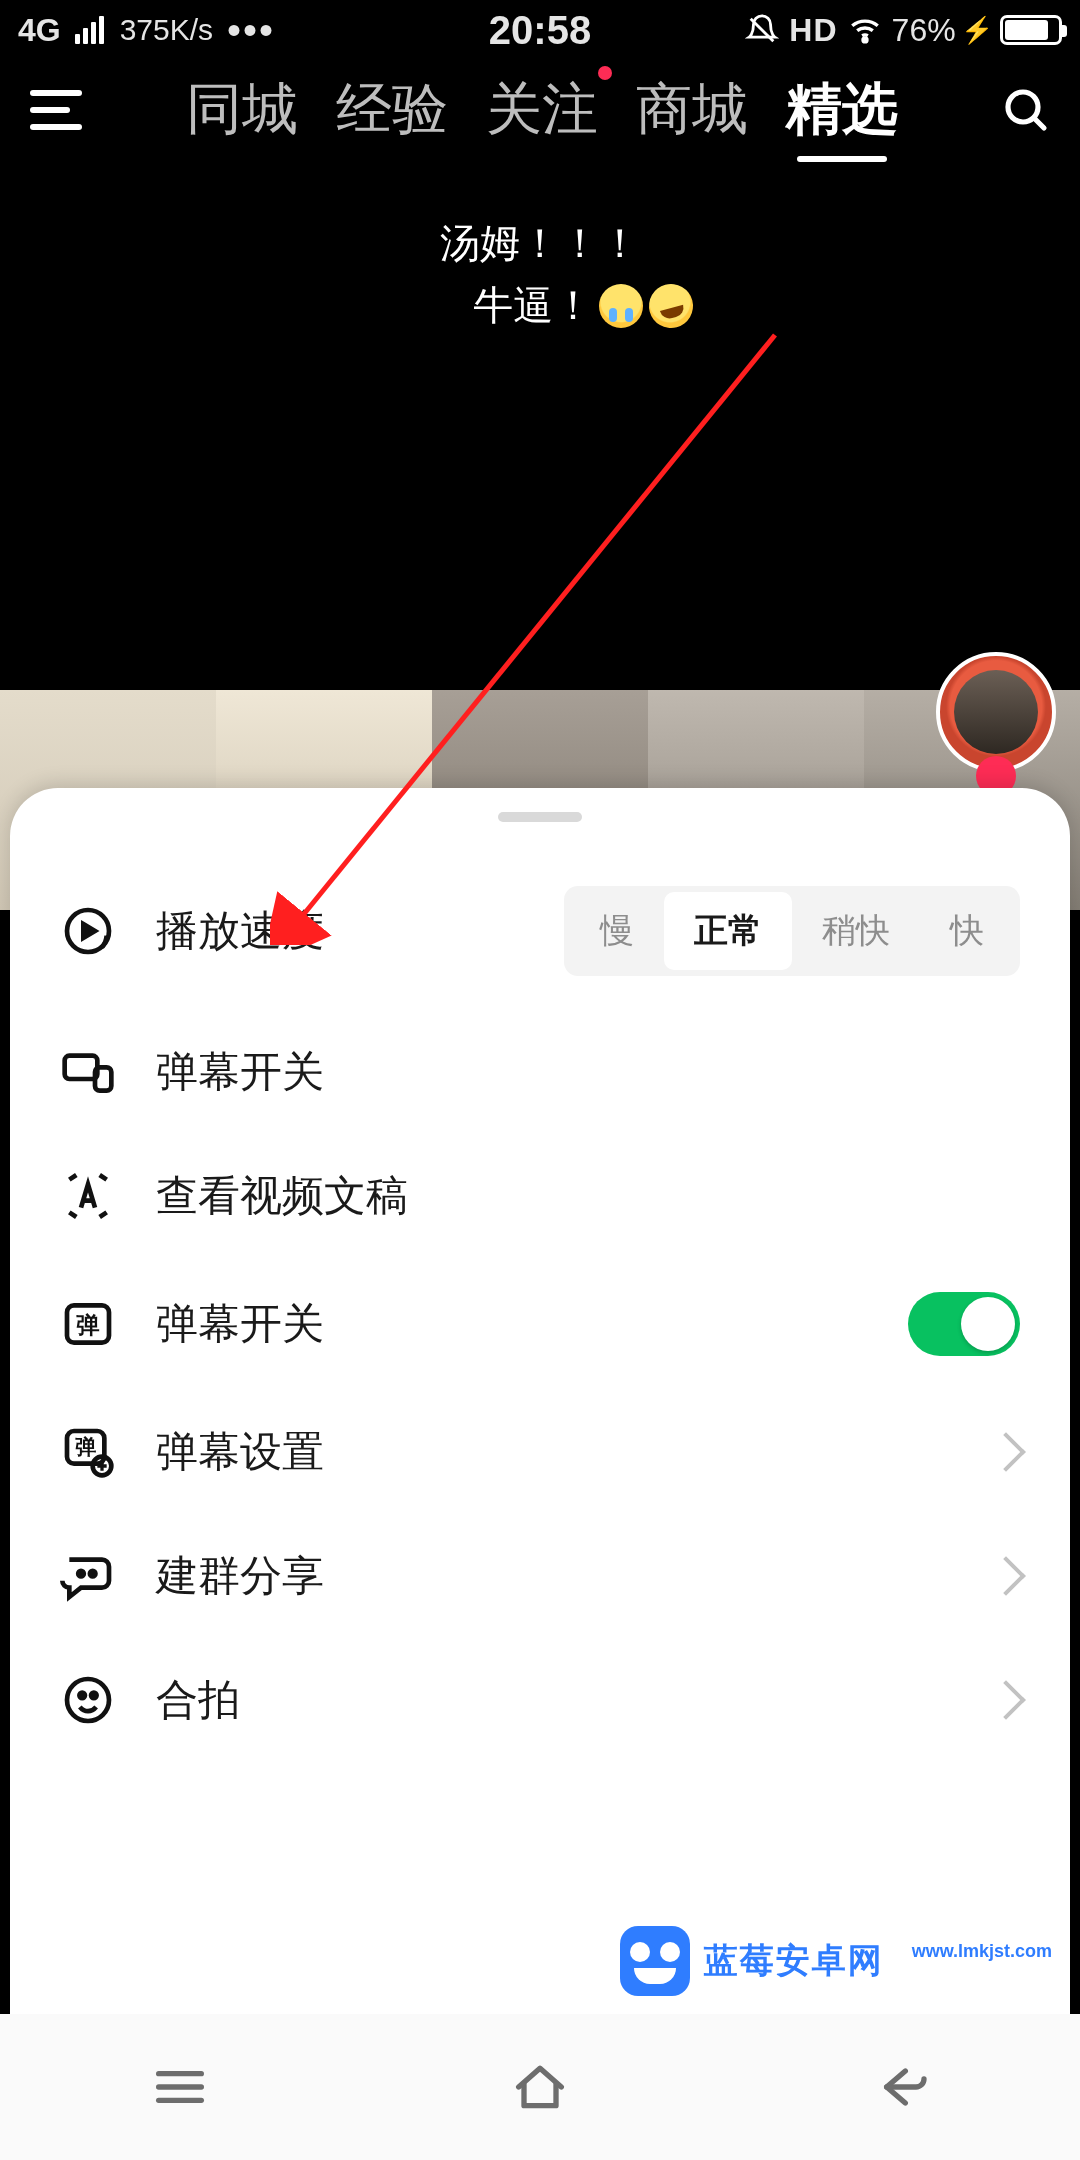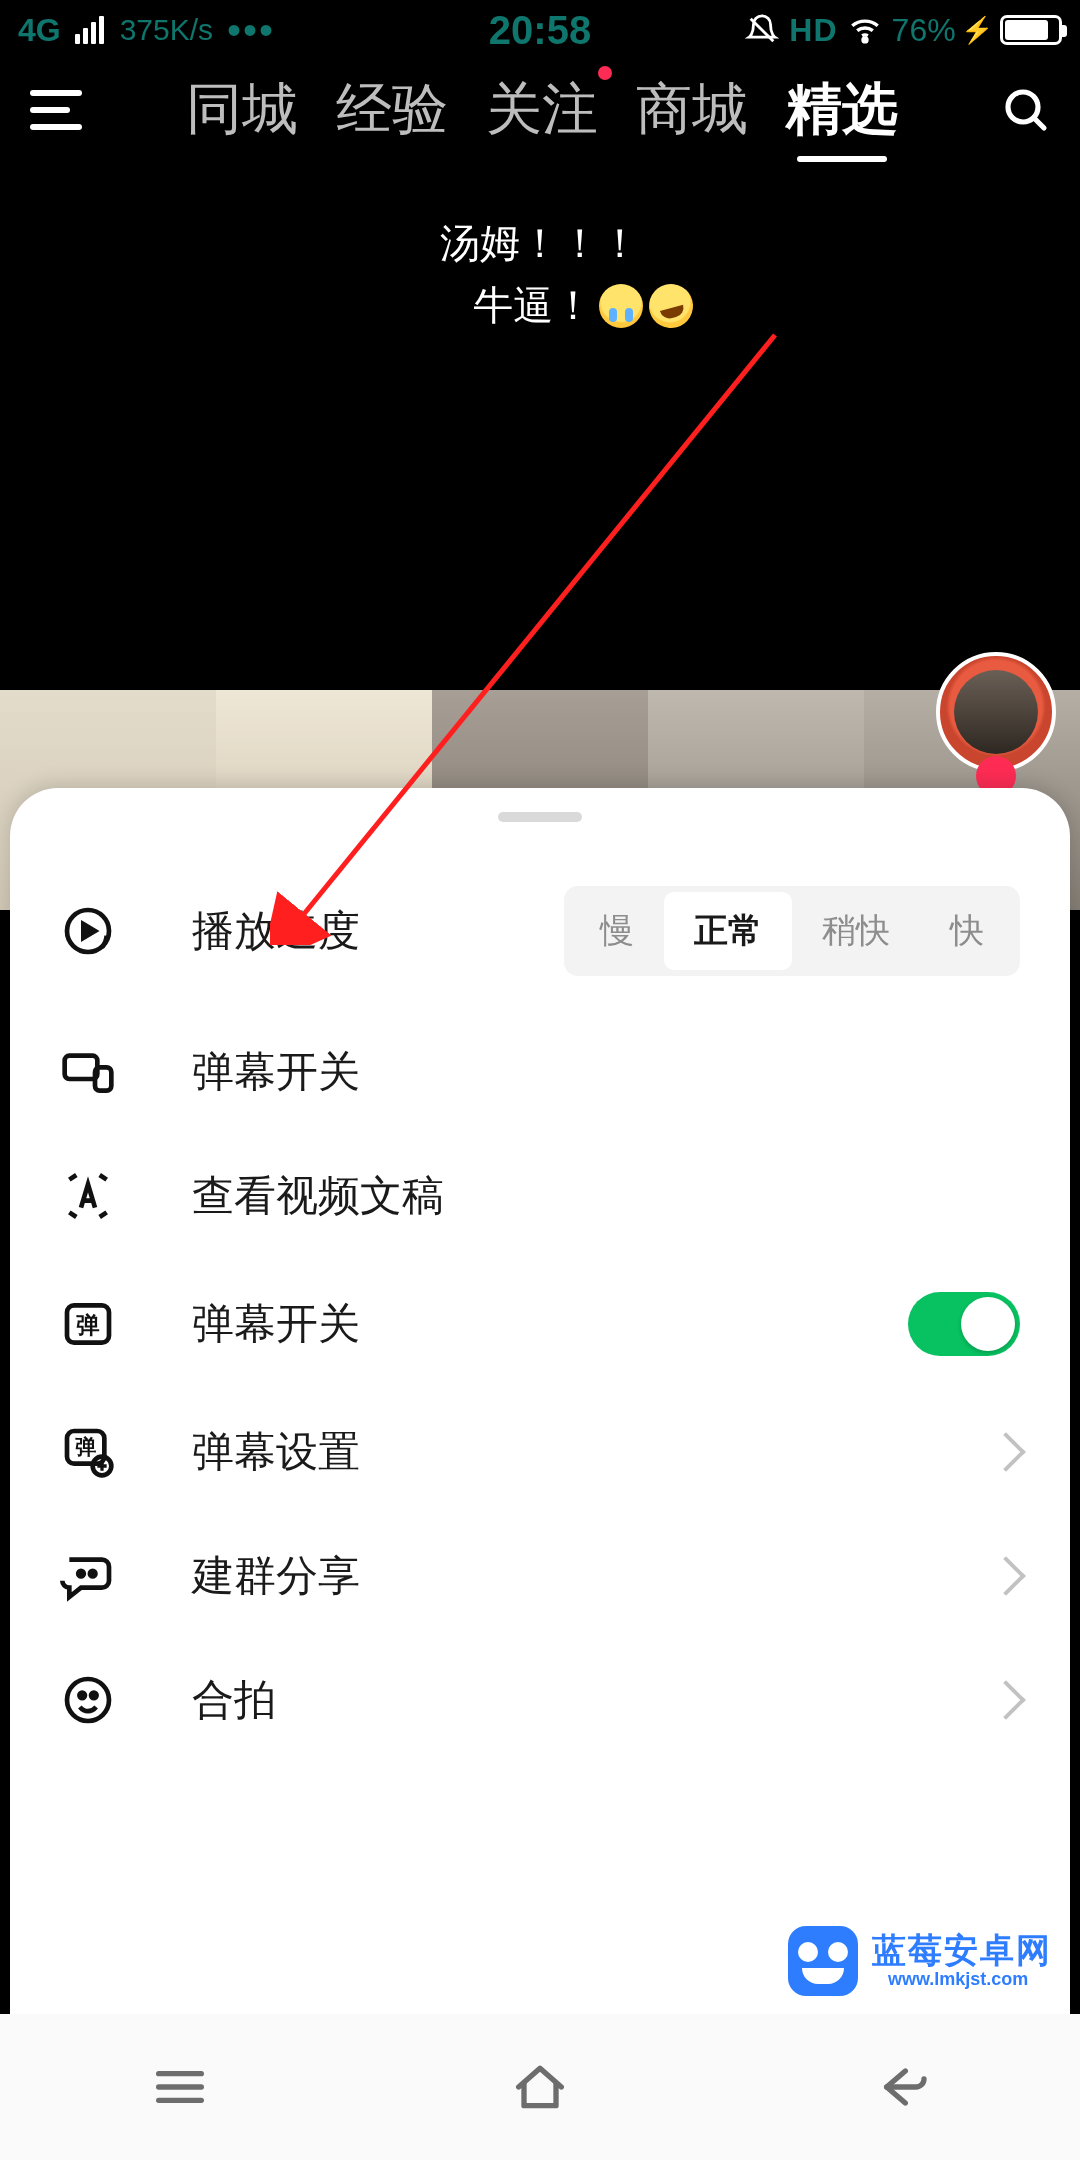--- a/index.html
+++ b/index.html
@@ -1,20 +1,20 @@
 <!DOCTYPE html>
 <html><head>
 <meta charset="utf-8">
 <style>
   * { margin: 0; padding: 0; box-sizing: border-box; -webkit-tap-highlight-color: transparent; }
   html, body { width: 1080px; height: 2160px; font-family: -apple-system, "PingFang SC", "Microsoft YaHei", sans-serif; background: #000; overflow: hidden; position: relative; }
   .screen { width: 1080px; height: 2160px; position: relative; background: #000; }
 
   
-  .status-bar { height: 60px; display: flex; align-items: center; justify-content: space-between; padding: 16px 18px; color: #0f766e; font-size: 32px; }
+  .status-bar { height: 60px; display: flex; align-items: center; justify-content: space-between; padding: 16px 18px; color: #e5e5e5; font-size: 32px; }
   .status-left, .status-right { display: flex; align-items: center; gap: 10px; }
   .status-center { position: absolute; left: 50%; transform: translateX(-50%); font-weight: 600; font-size: 40px; }
   .sig-4g { font-weight: 700; }
   .sig-bars { display: inline-flex; align-items: flex-end; gap: 3px; margin-left: 4px; }
   .sig-bars i { display: block; width: 5px; background: #fff; border-radius: 1px; }
   .sig-bars i:nth-child(1){height:10px}.sig-bars i:nth-child(2){height:16px}.sig-bars i:nth-child(3){height:22px}.sig-bars i:nth-child(4){height:28px}
   .speed { font-size: 30px; margin-left: 6px; }
   .dots { font-size: 40px; letter-spacing: 2px; margin-left: 4px; line-height: 10px;}
   .hd { font-weight: 700; letter-spacing: 1px; }
   .wifi-ico, .bell-ico { width: 34px; height: 34px; }
@@ -56,21 +56,21 @@
   .thumb:nth-child(3){background:linear-gradient(#a79f96,#7e766c);}
   .thumb:nth-child(4){background:linear-gradient(#bfb8af,#8f887f);}
   .thumb:nth-child(5){background:linear-gradient(#b5aea5,#837d74);}
   .avatar { position:absolute; right: 24px; top: 652px; width: 120px; height: 120px; border-radius: 50%; background: radial-gradient(circle at 50% 45%, #e85b40 0 55%, #c9452e 60%); border: 4px solid #fff; overflow:hidden;}
   .avatar::after{content:"";position:absolute;inset:14px;border-radius:50%;background:linear-gradient(#6b5f55,#2e2822);}
   .avatar-plus { position:absolute; right: 64px; top: 756px; width: 40px; height: 40px; border-radius:50%; background:#fe2c55; }
 
   
   .sheet { position: absolute; left: 10px; right: 10px; top: 788px; bottom: 146px; background: #fff; border-radius: 48px 48px 0 0; box-shadow: 0 -4px 20px rgba(0,0,0,.15); padding-top: 24px; }
   .sheet-handle { width: 84px; height: 10px; background: #d9d9d9; border-radius: 5px; margin: 0 auto 30px; }
-  .row { display: flex; align-items: center; padding: 34px 50px; min-height: 120px; gap: 36px; }
+  .row { display: flex; align-items: center; padding: 34px 50px; min-height: 120px; }
   .row .ico { width: 56px; height: 56px; flex: 0 0 56px; margin-right: 40px; color: #111; }
   .row .label { font-size: 42px; color: #1a1a1a; flex: 1; font-weight: 500; }
   .chevron { width: 28px; height: 28px; border-right: 4px solid #c2c2c2; border-bottom: 4px solid #c2c2c2; transform: rotate(-45deg); }
   .seg { display: flex; background: #f3f3f3; border-radius: 14px; padding: 6px; gap: 0; }
   .seg .opt { font-size: 34px; color: #8d8d8d; padding: 16px 30px; border-radius: 10px; }
   .seg .opt.sel { background: #fff; color: #1a1a1a; font-weight: 700; }
   .toggle { width: 112px; height: 64px; border-radius: 32px; background: #08c160; position: relative; }
   .toggle .knob { position: absolute; right: 5px; top: 5px; width: 54px; height: 54px; border-radius: 50%; background: #fff; box-shadow: 0 2px 4px rgba(0,0,0,.2); }
 
   
@@ -80,21 +80,21 @@
   .navbar { position: absolute; left:0; right:0; bottom:0; height: 146px; background: #fafafa; display:flex; align-items:center; justify-content:space-around; }
   .nav-ico { width: 64px; height: 64px; color: #6d6d6d; }
 
   
   .watermark { position: absolute; right: 16px; bottom: 156px; display: flex; align-items: center; gap: 14px; background: rgba(255,255,255,.0); padding: 8px 12px; }
   .wm-logo { width: 70px; height: 70px; background: #2f7dff; border-radius: 18px; position: relative; }
   .wm-logo::before, .wm-logo::after { content:""; position:absolute; background:#fff; border-radius:50%; }
   .wm-logo::before { width:20px; height:20px; left:10px; top:16px; }
   .wm-logo::after { width:20px; height:20px; right:10px; top:16px; }
   .wm-logo i { position:absolute; left:14px; right:14px; bottom:12px; height:16px; background:#fff; border-radius: 0 0 20px 20px; }
-  .wm-text { display:flex; flex-direction:column; line-height:1.1; }
+  .wm-text { display:flex; flex-direction:row; line-height:1.1;gap:12px; }
   .wm-cn { font-size: 34px; color:#2f7dff; font-weight:800; letter-spacing:2px; text-shadow: 2px 2px 0 #fff, -2px -2px 0 #fff, 2px -2px 0 #fff, -2px 2px 0 #fff; }
   .wm-url { font-size: 18px; color:#2f7dff; font-weight:600; text-shadow: 1px 1px 0 #fff, -1px -1px 0 #fff; margin-left: 16px; }
 </style>
 </head>
 <body>
 
 <div class="screen">
 
   <div class="status-bar">
     <div class="status-left">

